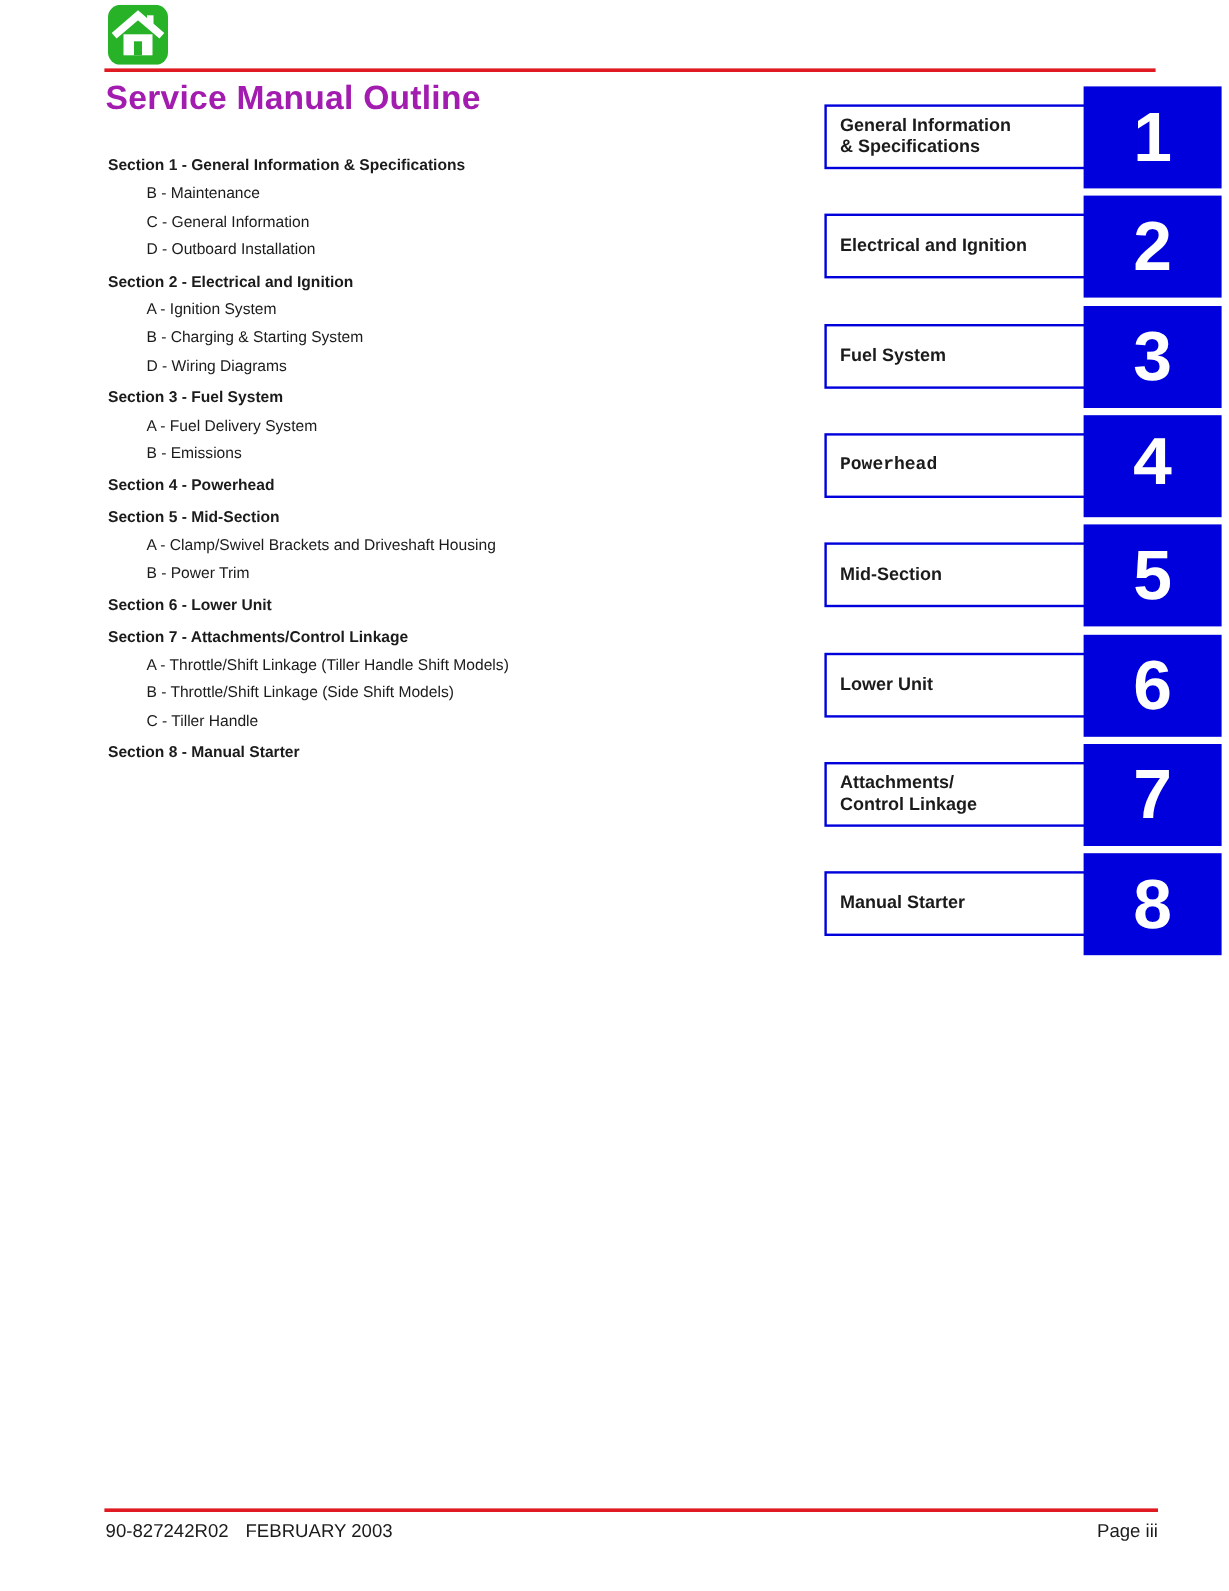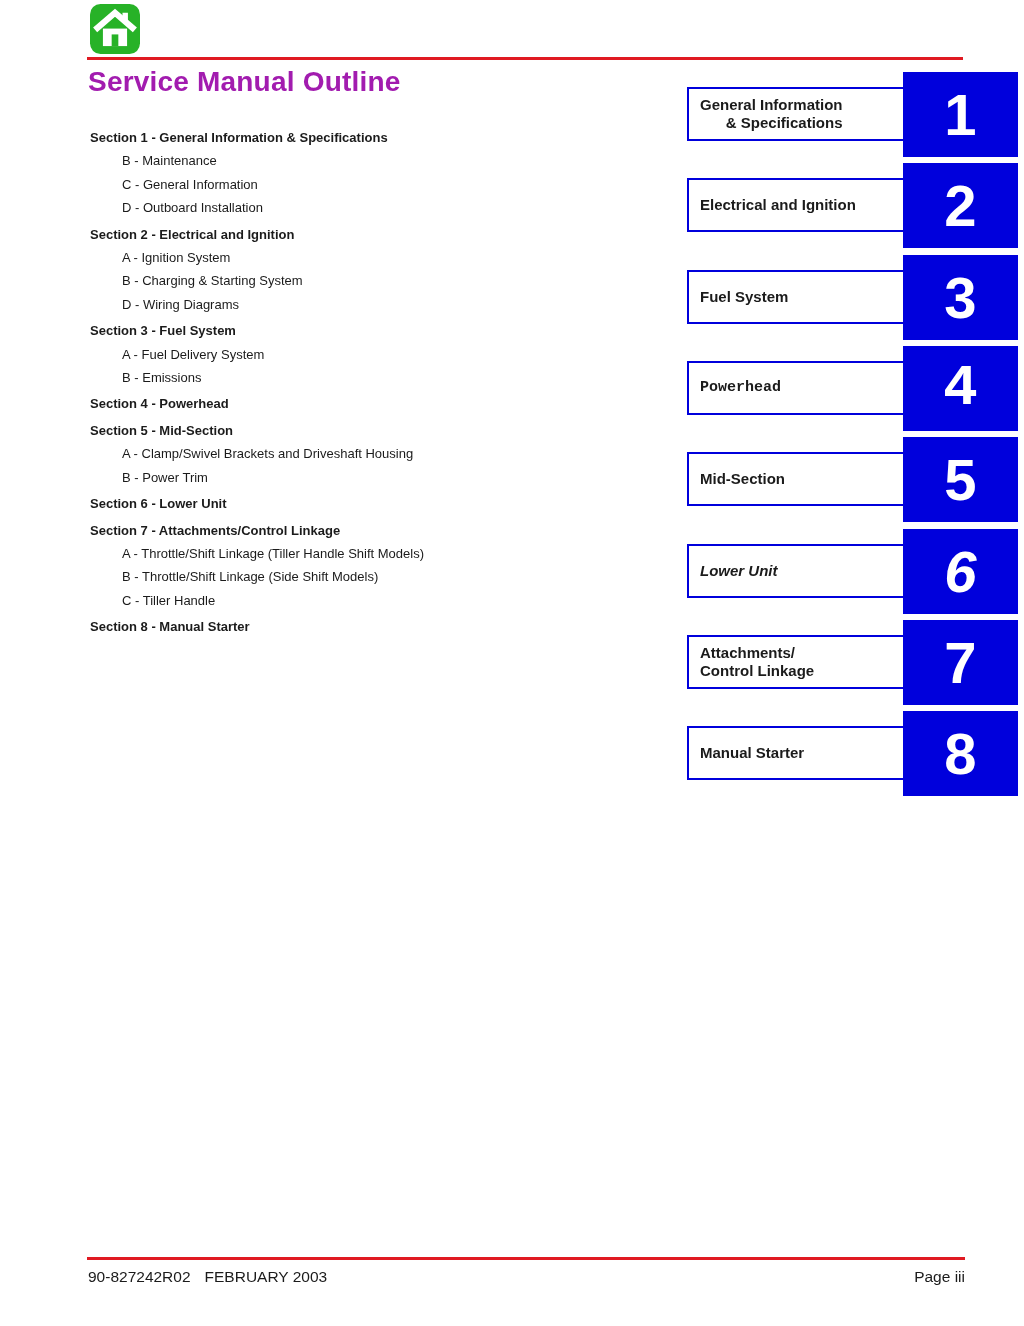--- a/index.html
+++ b/index.html
@@ -159,42 +159,42 @@
         <div class="toc-item">A - Throttle/Shift Linkage (Tiller Handle Shift Models)</div>
         <div class="toc-item">B - Throttle/Shift Linkage (Side Shift Models)</div>
         <div class="toc-item">C - Tiller Handle</div>
       </div>
       <div class="toc-section">
         <div class="toc-header">Section 8 - Manual Starter</div>
       </div>
     </div>
 
   <div class="tabs">
-      <div class="tab-row" style="top: 0px; text-align: right;">
+      <div class="tab-row" style="top: 0px;">
         <div class="tab-label">General Information
 &amp; Specifications</div>
         <div class="tab-number">1</div>
       </div>
       <div class="tab-row" style="top: 91px;">
         <div class="tab-label">Electrical and Ignition</div>
         <div class="tab-number">2</div>
       </div>
       <div class="tab-row" style="top: 183px;">
         <div class="tab-label">Fuel System</div>
         <div class="tab-number">3</div>
       </div>
       <div class="tab-row" style="top: 274px; font-family: Liberation Mono, monospace;">
         <div class="tab-label">Powerhead</div>
         <div class="tab-number">4</div>
       </div>
       <div class="tab-row" style="top: 365px;">
         <div class="tab-label">Mid-Section</div>
         <div class="tab-number">5</div>
       </div>
-      <div class="tab-row" style="top: 457px; font-style: italic;">
+      <div class="tab-row" style="top: 457px;">
         <div class="tab-label">Lower Unit</div>
         <div class="tab-number">6</div>
       </div>
       <div class="tab-row" style="top: 548px;">
         <div class="tab-label">Attachments/
 Control Linkage</div>
         <div class="tab-number">7</div>
       </div>
       <div class="tab-row" style="top: 639px;">
         <div class="tab-label">Manual Starter</div>

